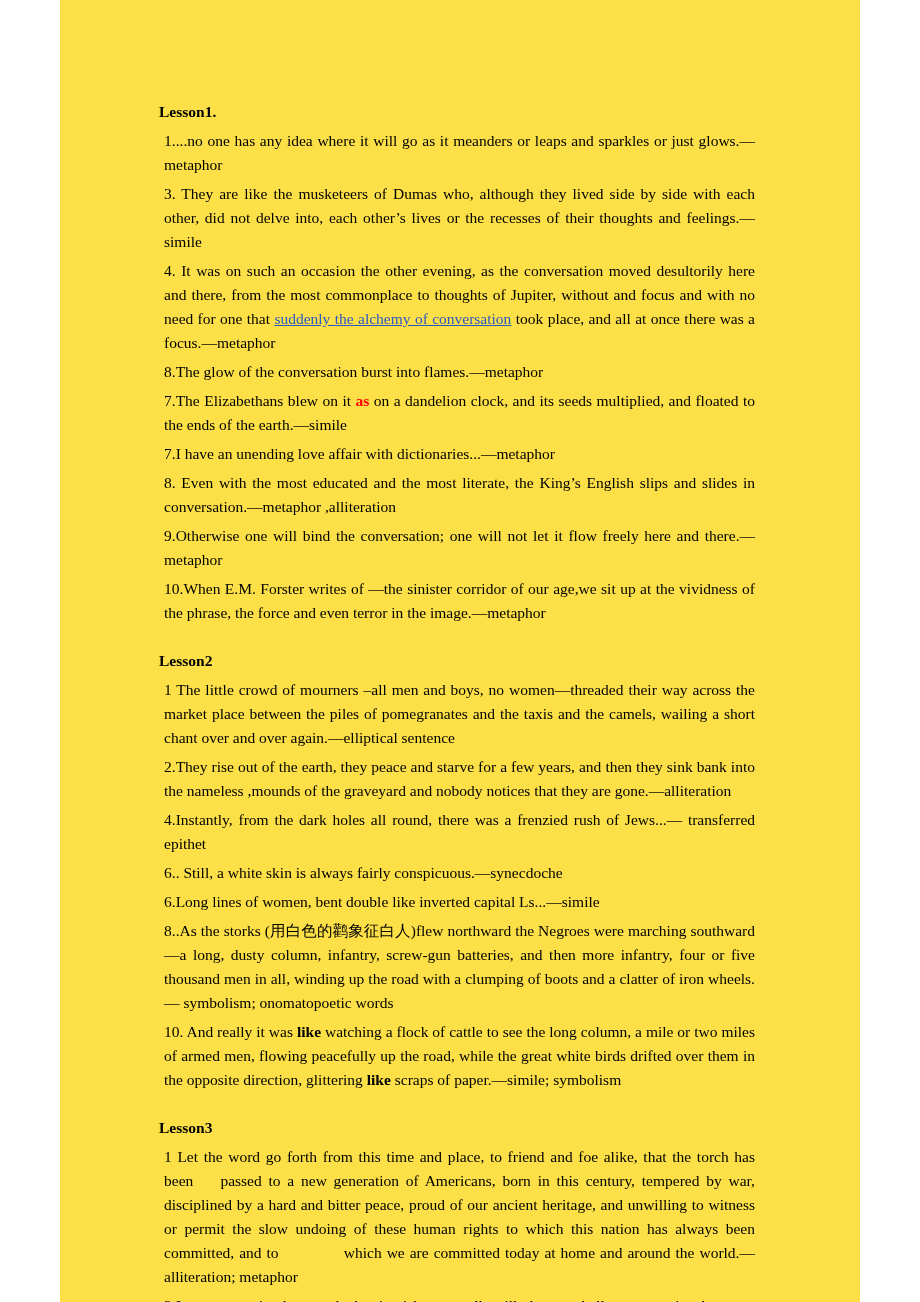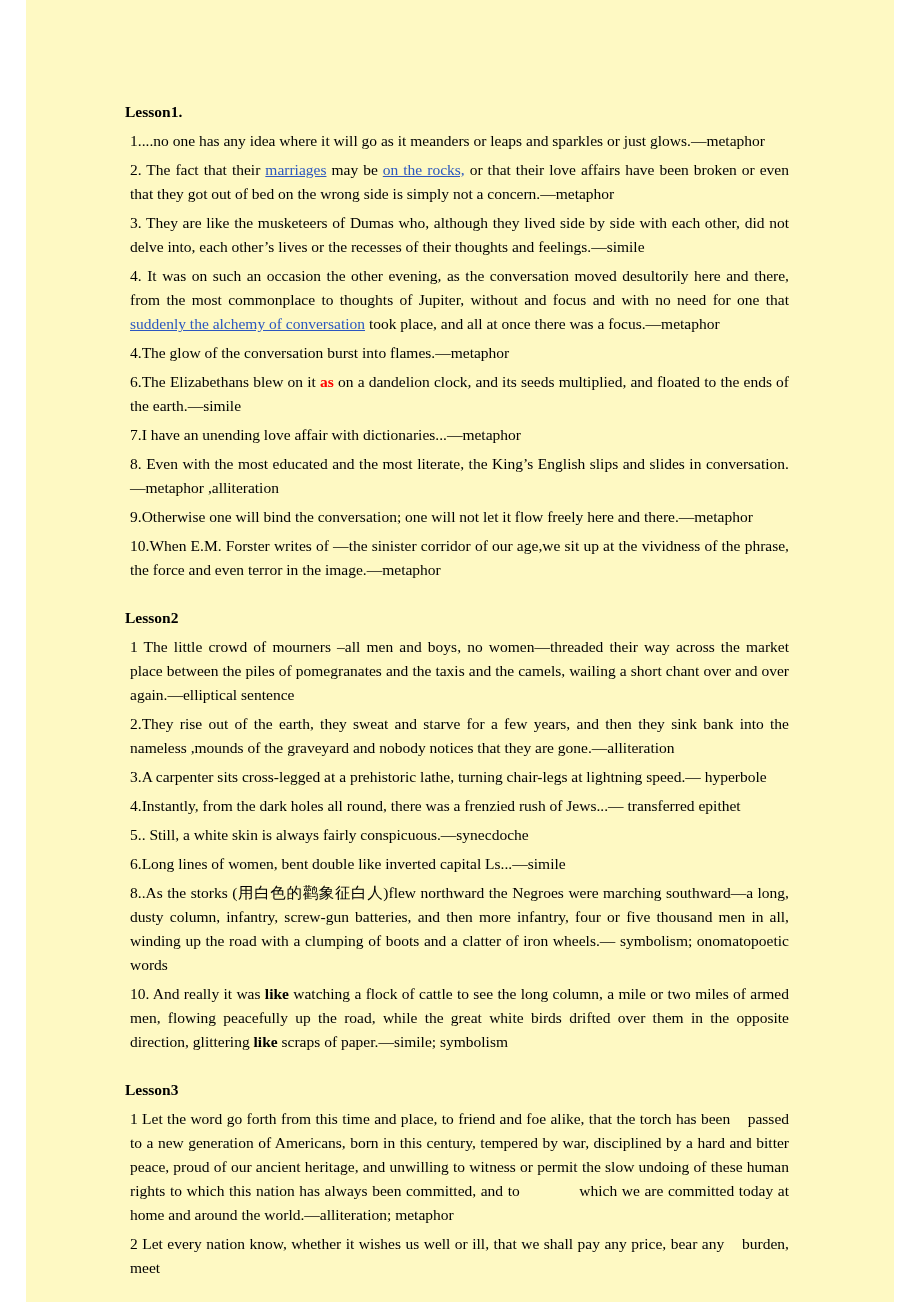--- a/index.html
+++ b/index.html
@@ -2,24 +2,24 @@
 <html><head>
 <meta charset="utf-8">
 <style>
   html, body {
     margin: 0;
     padding: 0;
     background: #ffffff;
   }
   .page {
     position: relative;
-    width: 868px;
+    width: 800px;
     height: 1302px;
     margin: 0 auto;
-    background: #fef9c3;
+    background: #fde047;
     box-sizing: border-box;
     padding: 100px 100px 30px 99px;
     overflow: hidden;
     font-family: "Liberation Serif", "DejaVu Serif", serif;
     font-size: 15.5px;
     line-height: 24px;
     color: #000000;
   }
   section.lesson { margin: 0; }
   section.lesson + section.lesson { margin-top: 24px; }
@@ -48,40 +48,38 @@
 </style>
 </head>
 <body>
 
 <div class="page">
 
   <section class="lesson">
     <div class="lesson-heading">Lesson1.</div>
     <div>
         <p class="para"><span>1....no one has any idea where it will go as it meanders or leaps and sparkles or just glows.—metaphor</span></p>
-        <p class="para"><span>2. The fact that their </span><span class="run-link">marriages</span><span> may be </span><span class="run-link">on the rocks,</span><span> or that their love affairs have been broken or even that they got out of bed on the wrong side is simply not a concern.—metaphor</span></p>
         <p class="para"><span>3. They are like the musketeers of Dumas who, although they lived side by side with each other, did not delve into, each other’s lives or the recesses of their thoughts and feelings.—simile</span></p>
         <p class="para"><span>4. It was on such an occasion the other evening, as the conversation moved desultorily here and there, from the most commonplace to thoughts of Jupiter, without and focus and with no need for one that </span><span class="run-link">suddenly the alchemy of conversation</span><span> took place, and all at once there was a focus.—metaphor</span></p>
-        <p class="para"><span>4.The glow of the conversation burst into </span><span class="run-u">flames</span><span>.—metaphor</span></p>
-        <p class="para"><span>6.The Elizabethans blew on it </span><span class="run-rb">as</span><span> on a dandelion clock, and its seeds multiplied, and floated to the ends of the earth.—simile</span></p>
+        <p class="para"><span>8.The glow of the conversation burst into </span><span class="run-u">flames</span><span>.—metaphor</span></p>
+        <p class="para"><span>7.The Elizabethans blew on it </span><span class="run-rb">as</span><span> on a dandelion clock, and its seeds multiplied, and floated to the ends of the earth.—simile</span></p>
         <p class="para"><span>7.I have an unending love affair with dictionaries...—metaphor</span></p>
         <p class="para"><span>8. Even with the most educated and the most literate, the King’s English </span><span class="run-u">slips and slides</span><span> in conversation.—metaphor ,alliteration</span></p>
         <p class="para"><span>9.Otherwise one will bind the conversation; one will not let it </span><span class="run-u">flow freely</span><span> here and there.—metaphor</span></p>
         <p class="para"><span>10.When E.M. Forster writes of —</span><span class="run-u">the sinister corridor of our age,</span><span>we sit up at the vividness of the phrase, the force and even terror in the image.—metaphor</span></p>
       </div>
   </section>
 
   <section class="lesson">
     <div class="lesson-heading">Lesson2</div>
     <div>
         <p class="para"><span>1 The little crowd of mourners –all men and boys, no women—threaded their way across the market place between the piles of pomegranates and the taxis and the camels, wailing a short chant over and over again.—elliptical sentence</span></p>
-        <p class="para"><span>2.They rise out of the earth, they </span><span class="run-u">sweat and starve</span><span> for a few years, and then they </span><span class="run-u">sink</span><span> bank into the nameless ,mounds of the graveyard and nobody notices that they are gone.—alliteration</span></p>
-        <p class="para"><span>3.A carpenter sits cross-legged at a prehistoric lathe, turning chair-legs at lightning speed.— hyperbole</span></p>
+        <p class="para"><span>2.They rise out of the earth, they </span><span class="run-u">peace and starve</span><span> for a few years, and then they </span><span class="run-u">sink</span><span> bank into the nameless ,mounds of the graveyard and nobody notices that they are gone.—alliteration</span></p>
         <p class="para"><span>4.Instantly, from the dark holes all round, there was a </span><span class="run-u">frenzied rush of Jews</span><span>...— transferred epithet</span></p>
-        <p class="para"><span>5.. Still, </span><span class="run-u">a white skin</span><span> is always fairly conspicuous.—synecdoche</span></p>
+        <p class="para"><span>6.. Still, </span><span class="run-u">a white skin</span><span> is always fairly conspicuous.—synecdoche</span></p>
         <p class="para"><span>6.Long lines of women, bent double like inverted capital Ls...—simile</span></p>
         <p class="para"><span>8..As the </span><span class="run-u">storks</span><span> (用白色的鹳象征白人)flew northward the Negroes were marching southward—a long, dusty column, infantry, screw-gun batteries, and then more infantry, four or five thousand men in all, winding up the road with a </span><span class="run-u">clumping</span><span> of boots and a </span><span class="run-u">clatter</span><span> of iron wheels.— symbolism; onomatopoetic words</span></p>
         <p class="para"><span>10. And really it was </span><span class="run-b">like</span><span> watching a flock of cattle to see the long column, a mile or two miles of armed men, flowing peacefully up the road, while the great </span><span class="run-u">white birds</span><span> drifted over them in the opposite direction, glittering </span><span class="run-b">like</span><span> scraps of paper.—simile; symbolism</span></p>
       </div>
   </section>
 
   <section class="lesson">
     <div class="lesson-heading">Lesson3</div>
     <div>
         <p class="para"><span>1 Let the word go forth from this time and place, to </span><span class="run-u">friend and foe </span><span>alike, that the </span><span class="run-u">torch</span><span> has been&nbsp;&nbsp;&nbsp; passed to a new generation of Americans, born in this century, tempered by war, disciplined by a hard and bitter peace, proud of our ancient heritage, and unwilling to witness or permit the slow undoing of these human rights to which this nation has always been committed, and to &nbsp;&nbsp;&nbsp;&nbsp;&nbsp;&nbsp;&nbsp;&nbsp;&nbsp;&nbsp;&nbsp; which we are committed today at home and around the world.—alliteration; metaphor</span></p>

